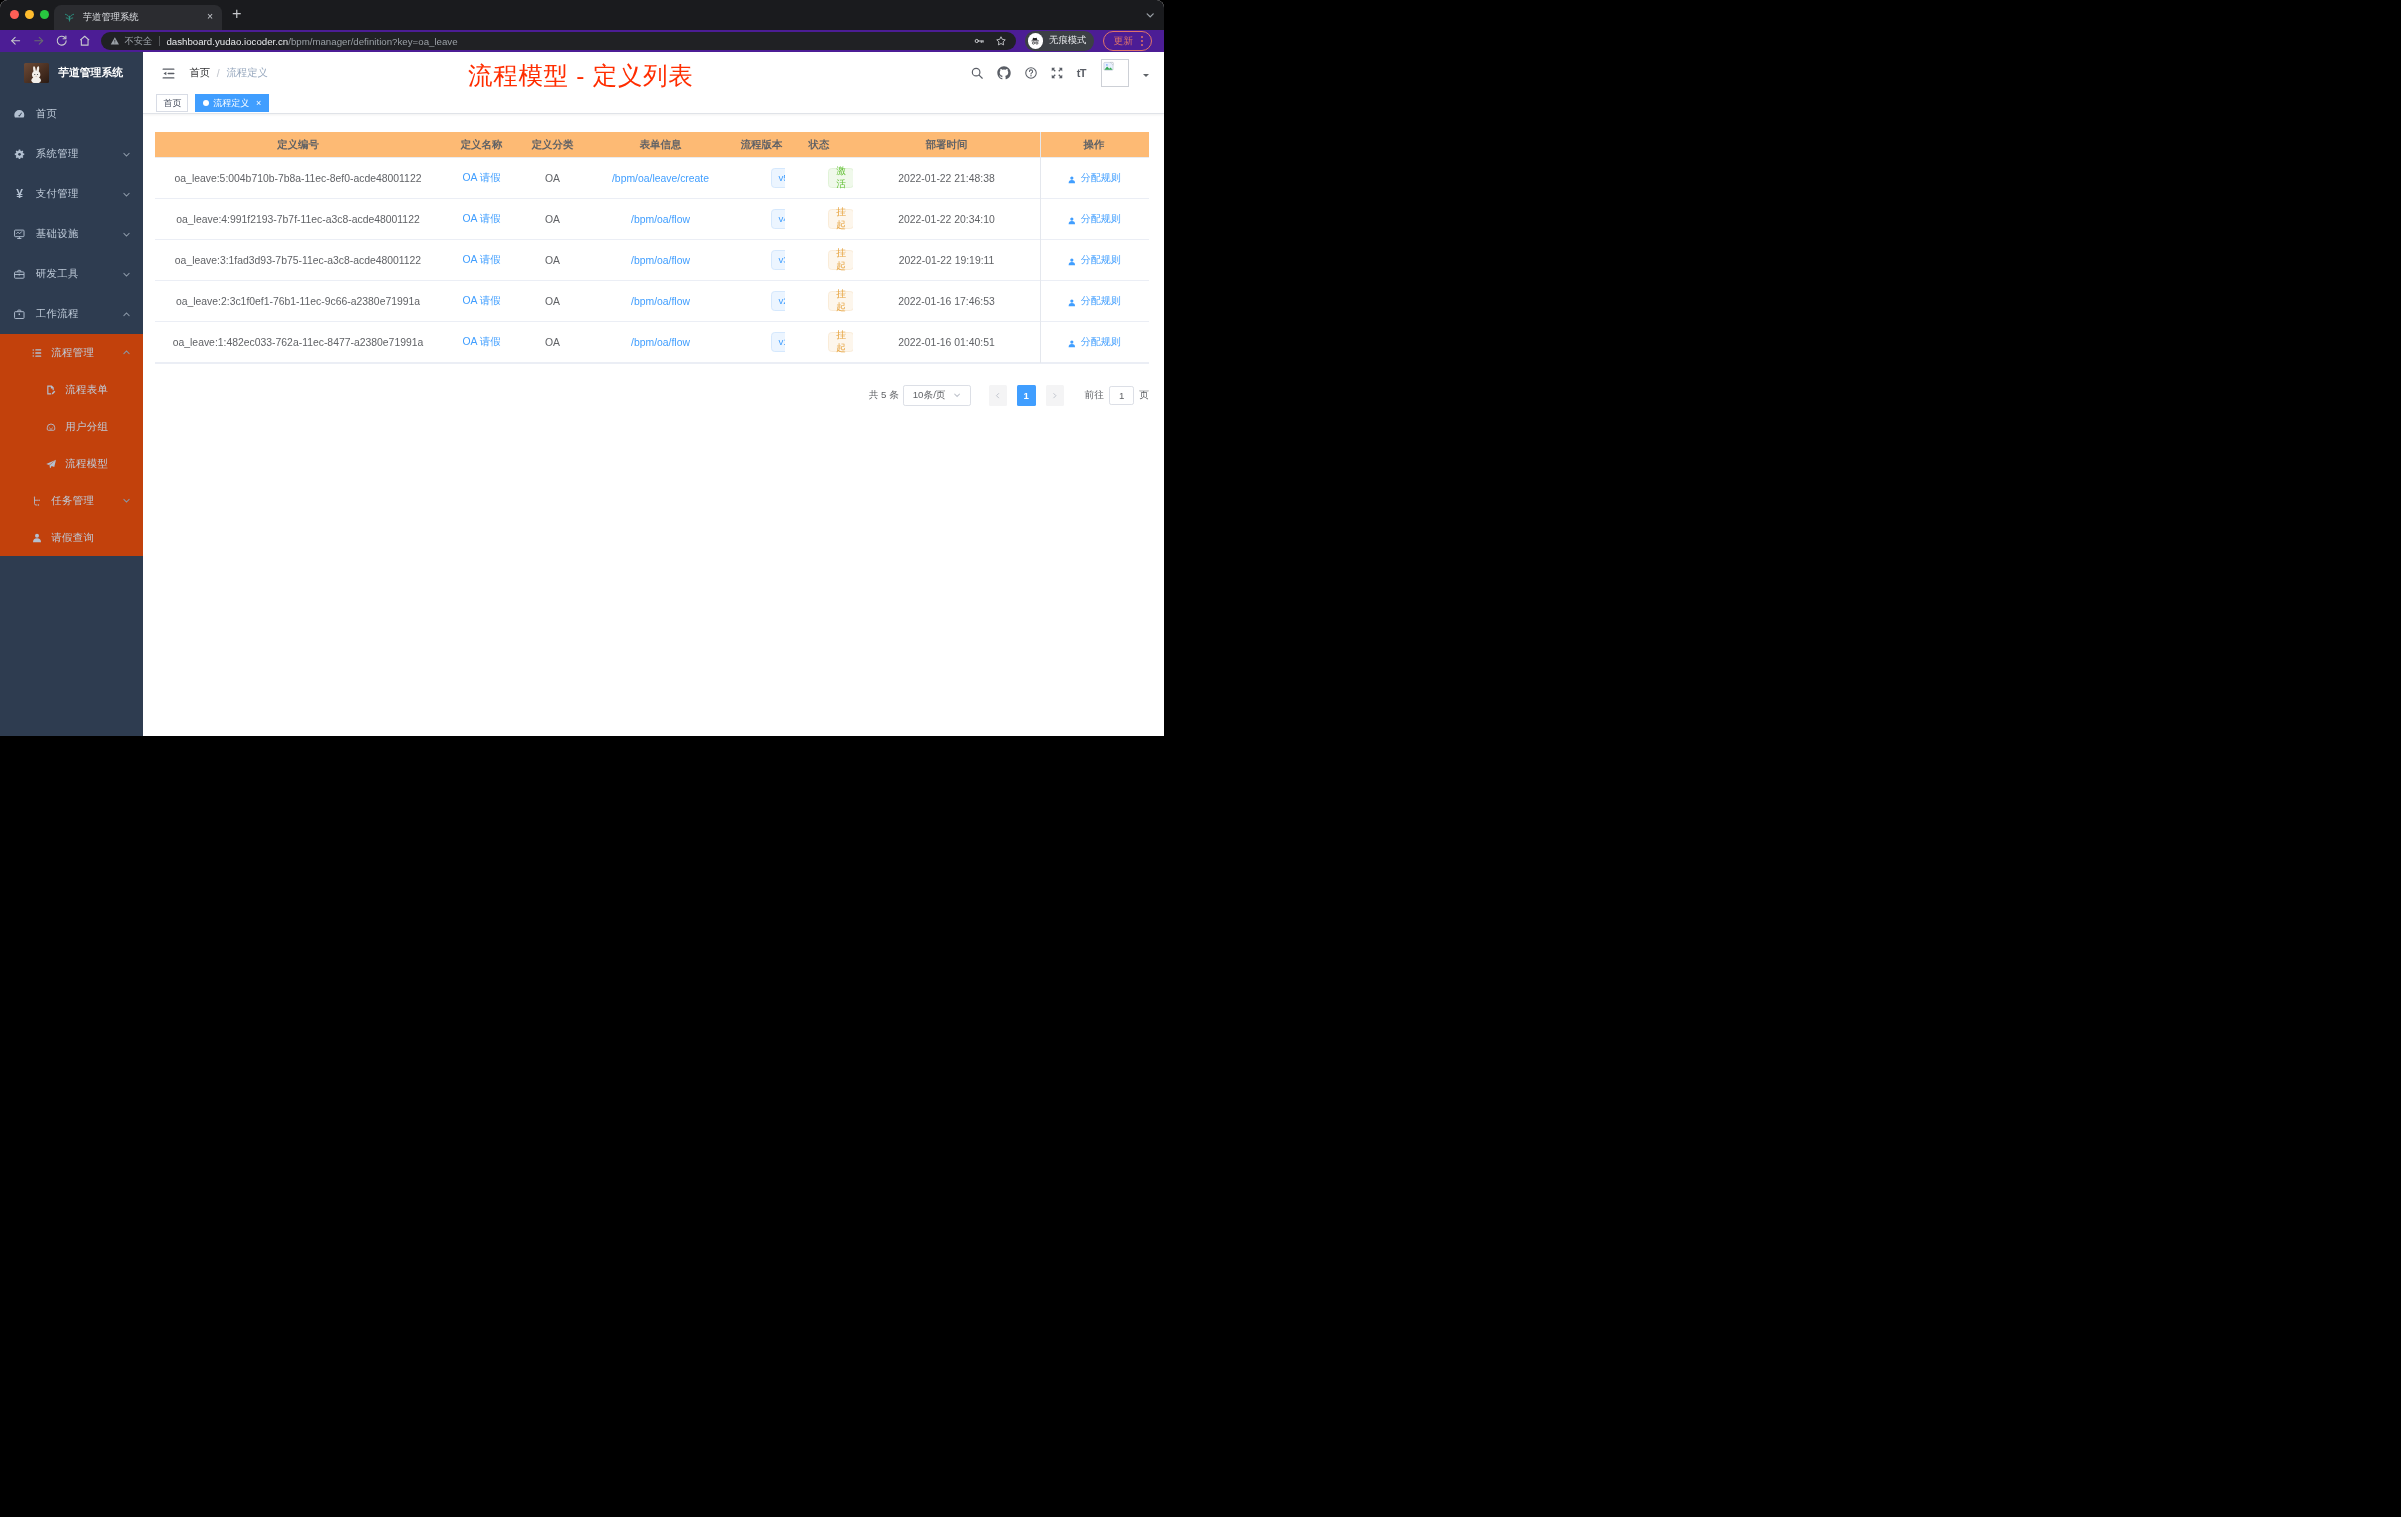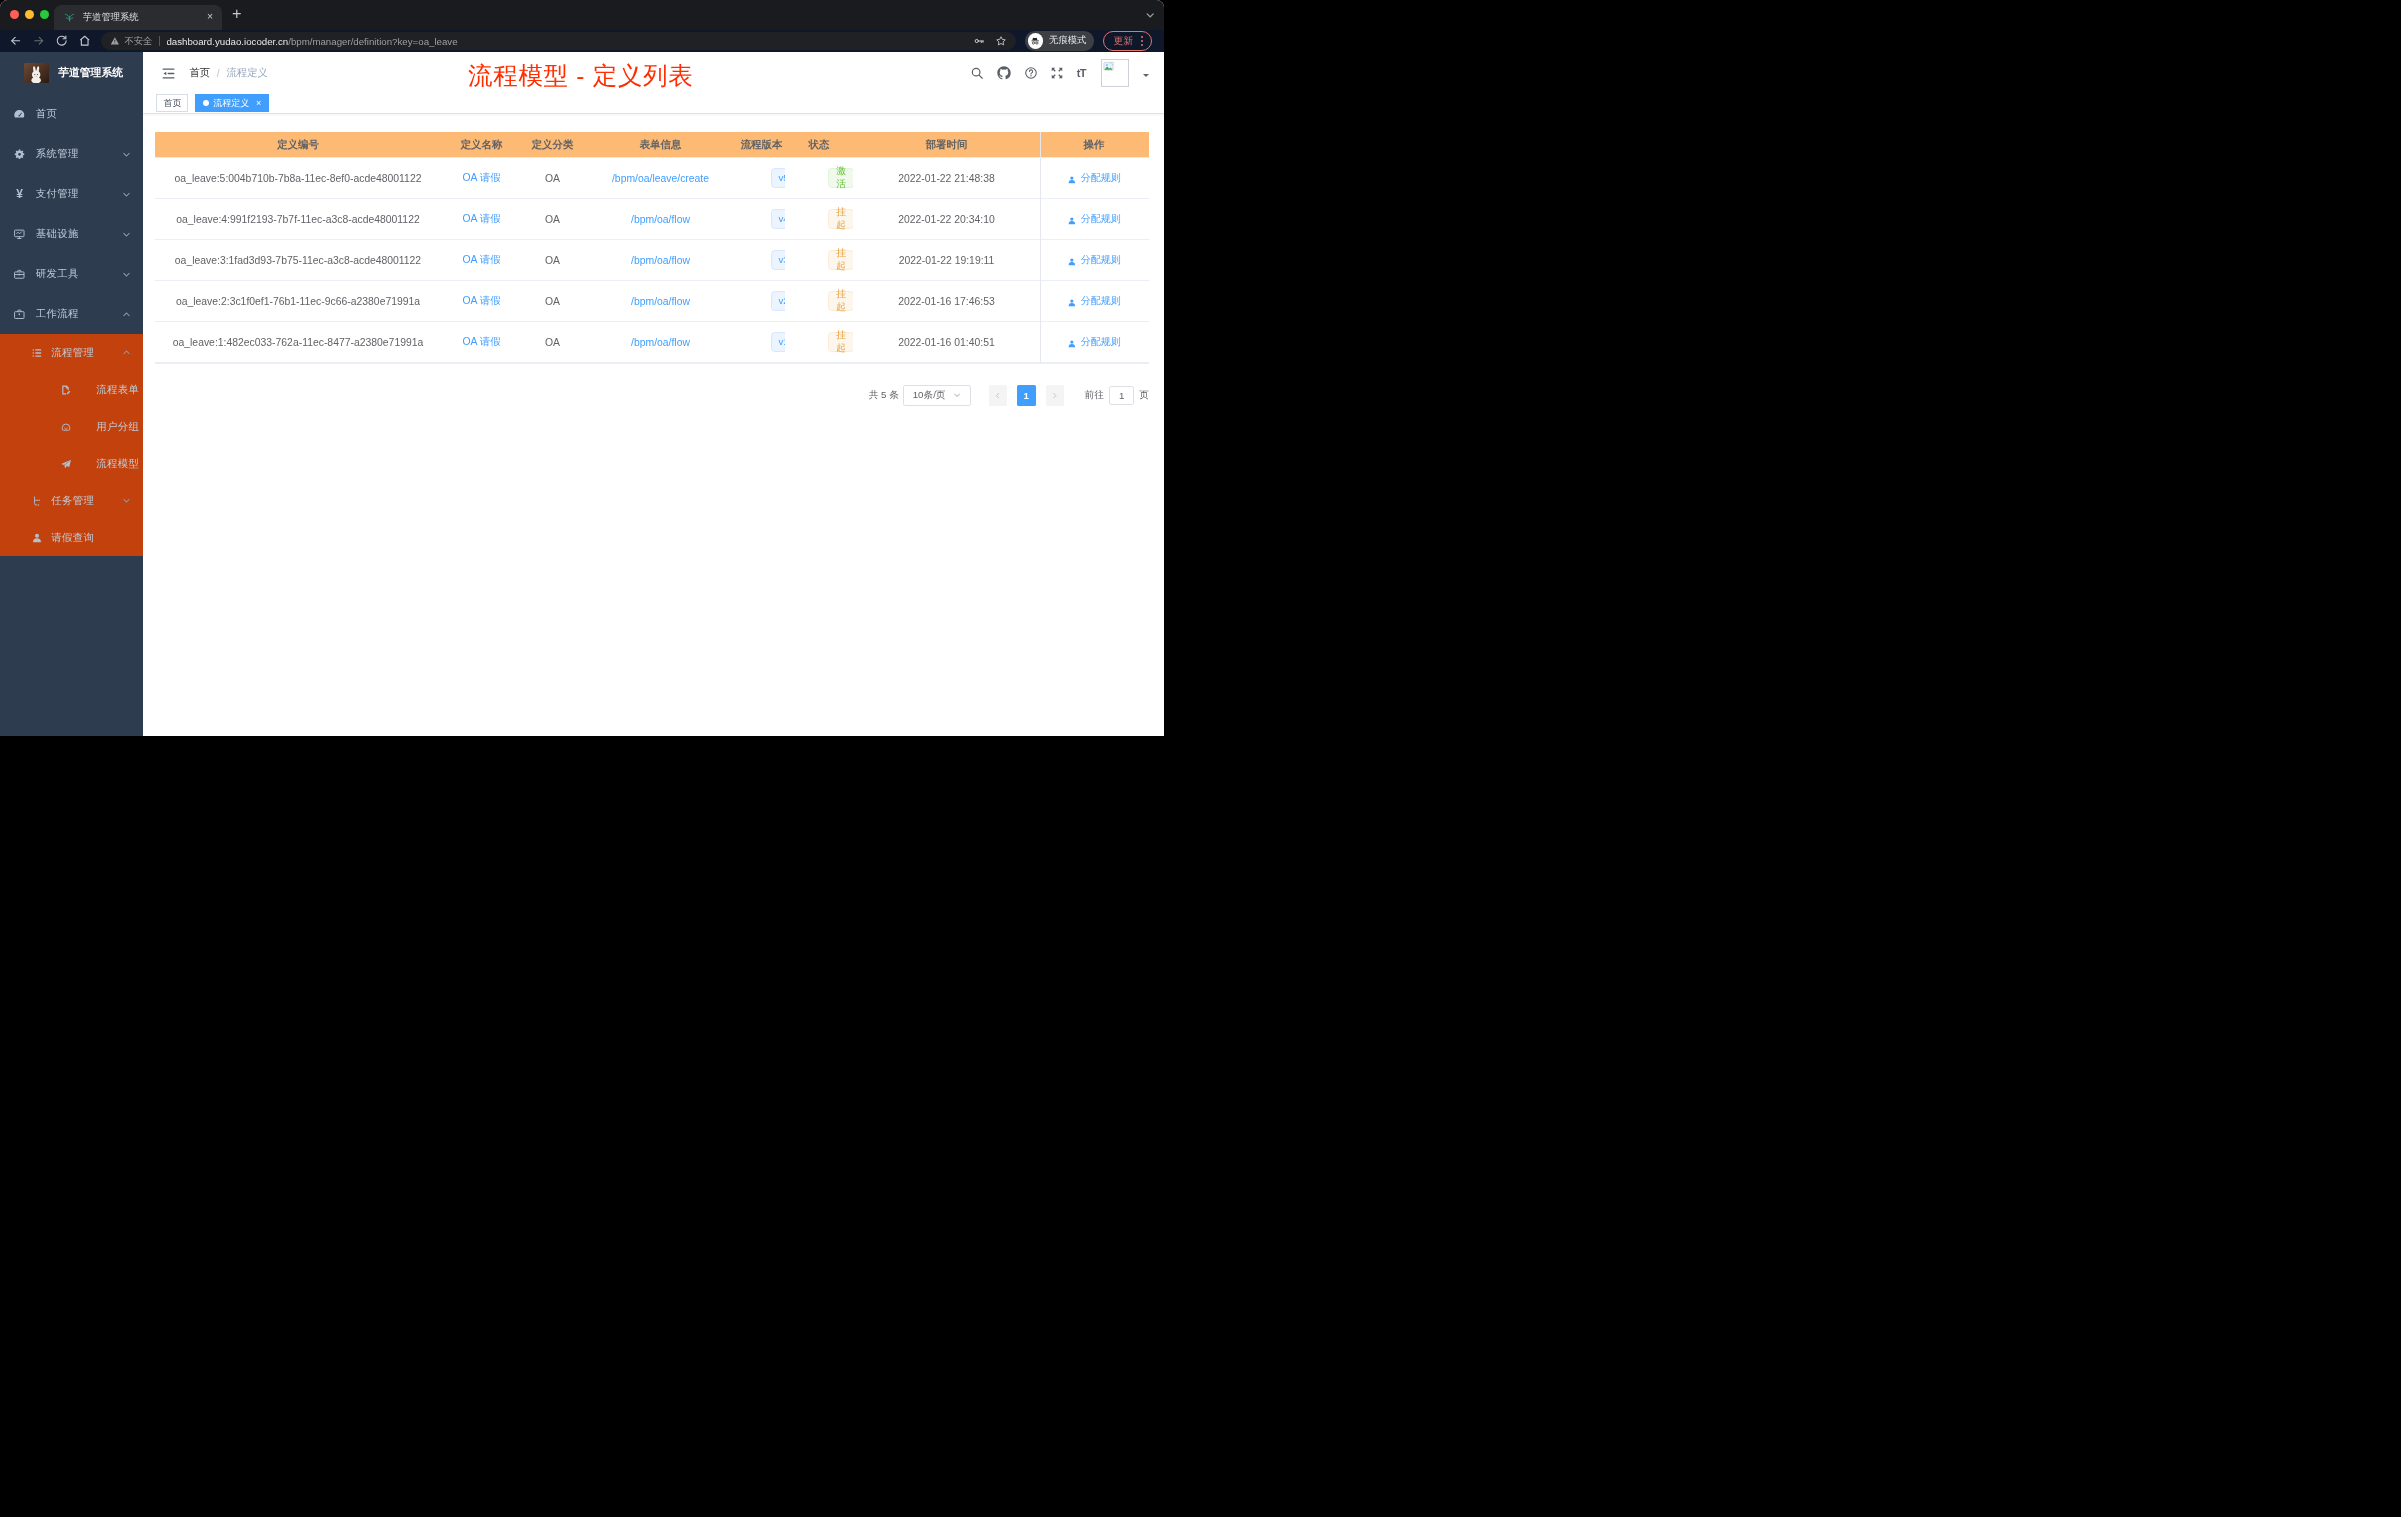--- a/index.html
+++ b/index.html
@@ -13,21 +13,21 @@
   .traffic { position:absolute; left:10.4px; top:10.4px; display:flex; gap:6px; }
   .dot { width:9px; height:9px; border-radius:50%; }
   .dot.r { background:#ff5f57; } .dot.y { background:#febc2e; } .dot.g { background:#28c840; }
   .tab { position:absolute; left:54px; top:4.5px; width:168px; height:25px; background:#2b2c30; border-radius:7.4px 7.4px 0 0;
          display:flex; align-items:center; padding:0 7.4px 0 10.4px; }
   .tab-title { color:#dfe1e5; font-size:9.3px; margin-left:7.4px; flex:1; white-space:nowrap; overflow:hidden; }
   .tab-close { color:#c7cace; font-size:10.4px; line-height:1; padding:0 1.5px; }
   .newtab { position:absolute; left:232px; top:3.7px; color:#c6c8cc; font-size:16.3px; font-weight:300; }
   .tabsearch { position:absolute; right:9px; top:9.7px; color:#9aa0a6; }
 
-  .toolbar { height:22px; background:#0f172a; display:flex; align-items:center; padding:0 6px 0 9px; }
+  .toolbar { height:22px; background:#4c1d95; display:flex; align-items:center; padding:0 6px 0 9px; }
   .navbtn { width:13.4px; height:13.4px; color:#c6c8cc; margin-right:9.7px; flex-shrink:0; }
   .navbtn.disabled { color:#686b70; }
   .omnibox { width:915px; height:18px; background:#202124; border-radius:9px; display:flex; align-items:center;
              padding:0 9px; color:#9aa0a6; flex-shrink:0; }
   .warn-ic { width:9.7px; height:9.7px; color:#9aa0a6; }
   .sec-label { font-size:9.3px; margin-left:4.5px; }
   .omni-div { width:0.7px; height:10.4px; background:#55585c; margin:0 6.7px; }
   .url { font-size:9.7px; white-space:nowrap; overflow:hidden; }
   .url .host { color:#e8eaed; } .url .path { color:#9aa0a6; }
   .omni-spacer { flex:1; }
@@ -47,21 +47,21 @@
   .brand { height:42px; display:flex; align-items:center; padding-left:24px; gap:9.7px; }
   .brand-img { width:24.5px; height:19.3px; border-radius:1.5px; background:linear-gradient(140deg,#6d4a36 0%,#40291d 70%,#2a1a12 100%);
                display:flex; align-items:flex-end; justify-content:center; overflow:hidden; }
   .brand-title { color:#fff; font-weight:700; font-size:10.8px; white-space:nowrap; }
   .menu-item { height:40px; display:flex; align-items:center; padding:0 12px 0 13.4px; font-size:10.4px; cursor:pointer; }
   .menu-item .mi { width:12.6px; height:12.6px; margin-right:9.7px; color:#b3c0d1; flex-shrink:0; }
   .menu-item .lbl { flex:1; white-space:nowrap; letter-spacing:0.4px; }
   .chev { width:9px; height:9px; color:#8a97a6; }
   .submenu { background:#c2410c; }
   .submenu .menu-item { height:37px; padding-left:31px; }
-  .submenu .menu-item.lv3 { padding-left:60px;gap:16px; }
+  .submenu .menu-item.lv3 { padding-left:45px; }
   .submenu .menu-item .mi { width:12px; height:12px; margin-right:8.2px; }
   .yen { font-size:12px; font-weight:700; width:12.6px; margin-right:9.7px; color:#b3c0d1; text-align:center; line-height:12.6px; }
 
   .main { flex:1; background:#fff; position:relative; overflow:hidden; }
   .navbar { height:42px; display:flex; align-items:center; padding:0 15px 0 18px; background:#fff; }
   .hamburger { width:15px; height:15px; color:#5a5e66; }
   .breadcrumb { margin-left:13.4px; font-size:10.4px; display:flex; align-items:center; gap:6.7px; }
   .bc-root { color:#303133; } .bc-sep { color:#c0c4cc; } .bc-cur { color:#97a8be; }
   .nav-right { margin-left:auto; display:flex; align-items:center; gap:12.6px; color:#5a5e66; }
   .nico { width:14px; height:14px; color:#5a5e66; }

